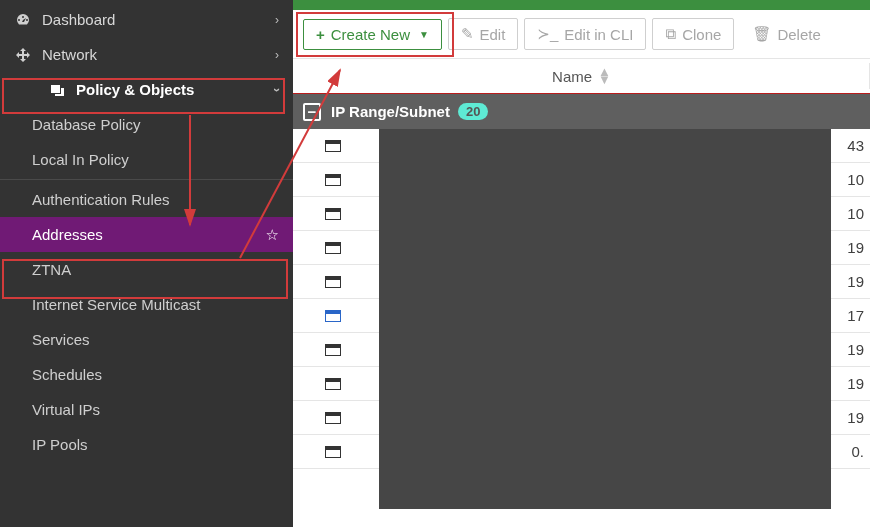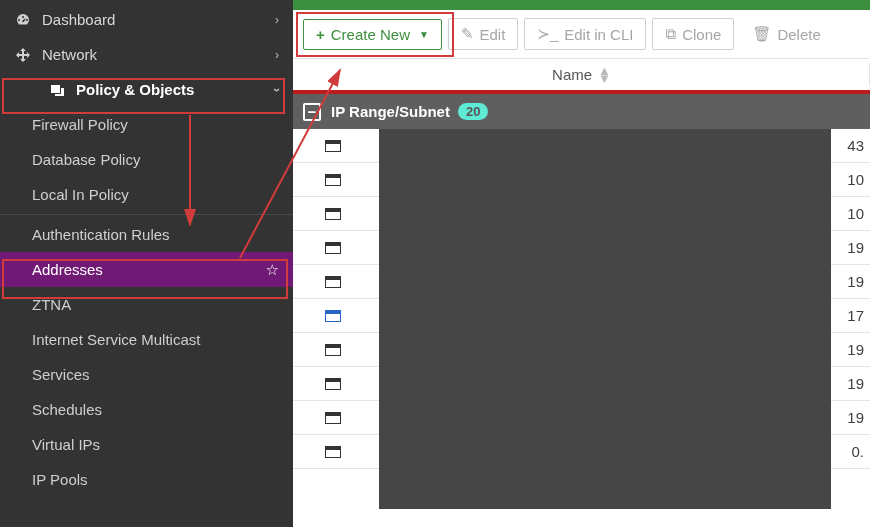--- a/index.html
+++ b/index.html
@@ -27,21 +27,21 @@
 
   
   .main { flex: 1; position: relative; background: #ffffff; }
   .topbar { height: 10px; background: #3c8f3f; width: 100%; }
   .toolbar { display: flex; align-items: center; padding: 8px 10px; gap: 6px; border-bottom: 1px solid #e5e5e5; }
   .btn { display: inline-flex; align-items: center; gap: 6px; padding: 6px 12px; border: 1px solid #cfcfcf; border-radius: 2px; color: #a6a6a6; background: #fff; font-size: 15px; cursor: pointer; }
   .btn.create { border-color: #3c8f3f; color: #3c8f3f; font-weight: 500; }
   .btn .drop { font-size: 10px; margin-left: 3px; }
   .annot-create { left: 296px; top: 12px; width: 158px; height: 45px; }
 
-  .col-header { display: flex; align-items: center; justify-content: center; height: 35px; border-bottom: 4px solid #b91c1c; color: #555; font-size: 15px; position: relative; }
+  .col-header { display: flex; align-items: center; justify-content: center; height: 35px; border-bottom: 1px solid #b91c1c; color: #555; font-size: 15px; position: relative; }
   .sorter { margin-left: 6px; color: #bbb; font-size: 13px; line-height: 8px; display: inline-flex; flex-direction: column; }
   .col-header::after { content: ""; position: absolute; right: 0; top: 4px; bottom: 4px; width: 1px; background: #e5e5e5; }
 
   .group-row { display: flex; align-items: center; height: 35px; background: #5f5f5f; color: #fff; padding: 0 10px; font-size: 15px; font-weight: bold; }
   .group-row .collapse-ico { width: 18px; height: 18px; border: 2px solid #fff; border-radius: 2px; display: inline-flex; align-items: center; justify-content: center; font-size: 15px; line-height: 1; margin-right: 10px; }
   .badge { background: #5eead4; color: #555; border-radius: 10px; padding: 1px 8px; font-size: 13px; margin-left: 8px; font-weight: bold; }
 
   .rows { position: relative; }
   .row { display: flex; align-items: center; height: 34px; border-bottom: 1px solid #e5e5e5; }
   .row .cell-icon { width: 70px; padding-left: 32px; display: flex; align-items: center; }
@@ -82,23 +82,20 @@
     <div class="side-item top active-top">
       <span class="ico">
         <svg width="16" height="16" viewBox="0 0 16 16">
             <path fill="#ffffff" d="M2 3h9v8H2zM12 6h3v8H6v-2h6z"></path>
           </svg>
       </span>
       <span class="lbl">Policy &amp; Objects</span>
       <span class="caret" style="transform: rotate(90deg);">›</span>
     </div>
 
-    <div class="sub-item">
-        <span>Firewall Policy</span>
-      </div>
     <div class="sub-item">
         <span>Database Policy</span>
       </div>
     <div class="sub-item">
         <span>Local In Policy</span>
       </div>
     <div class="sub-divider"></div>
     <div class="sub-item">
         <span>Authentication Rules</span>
       </div>

